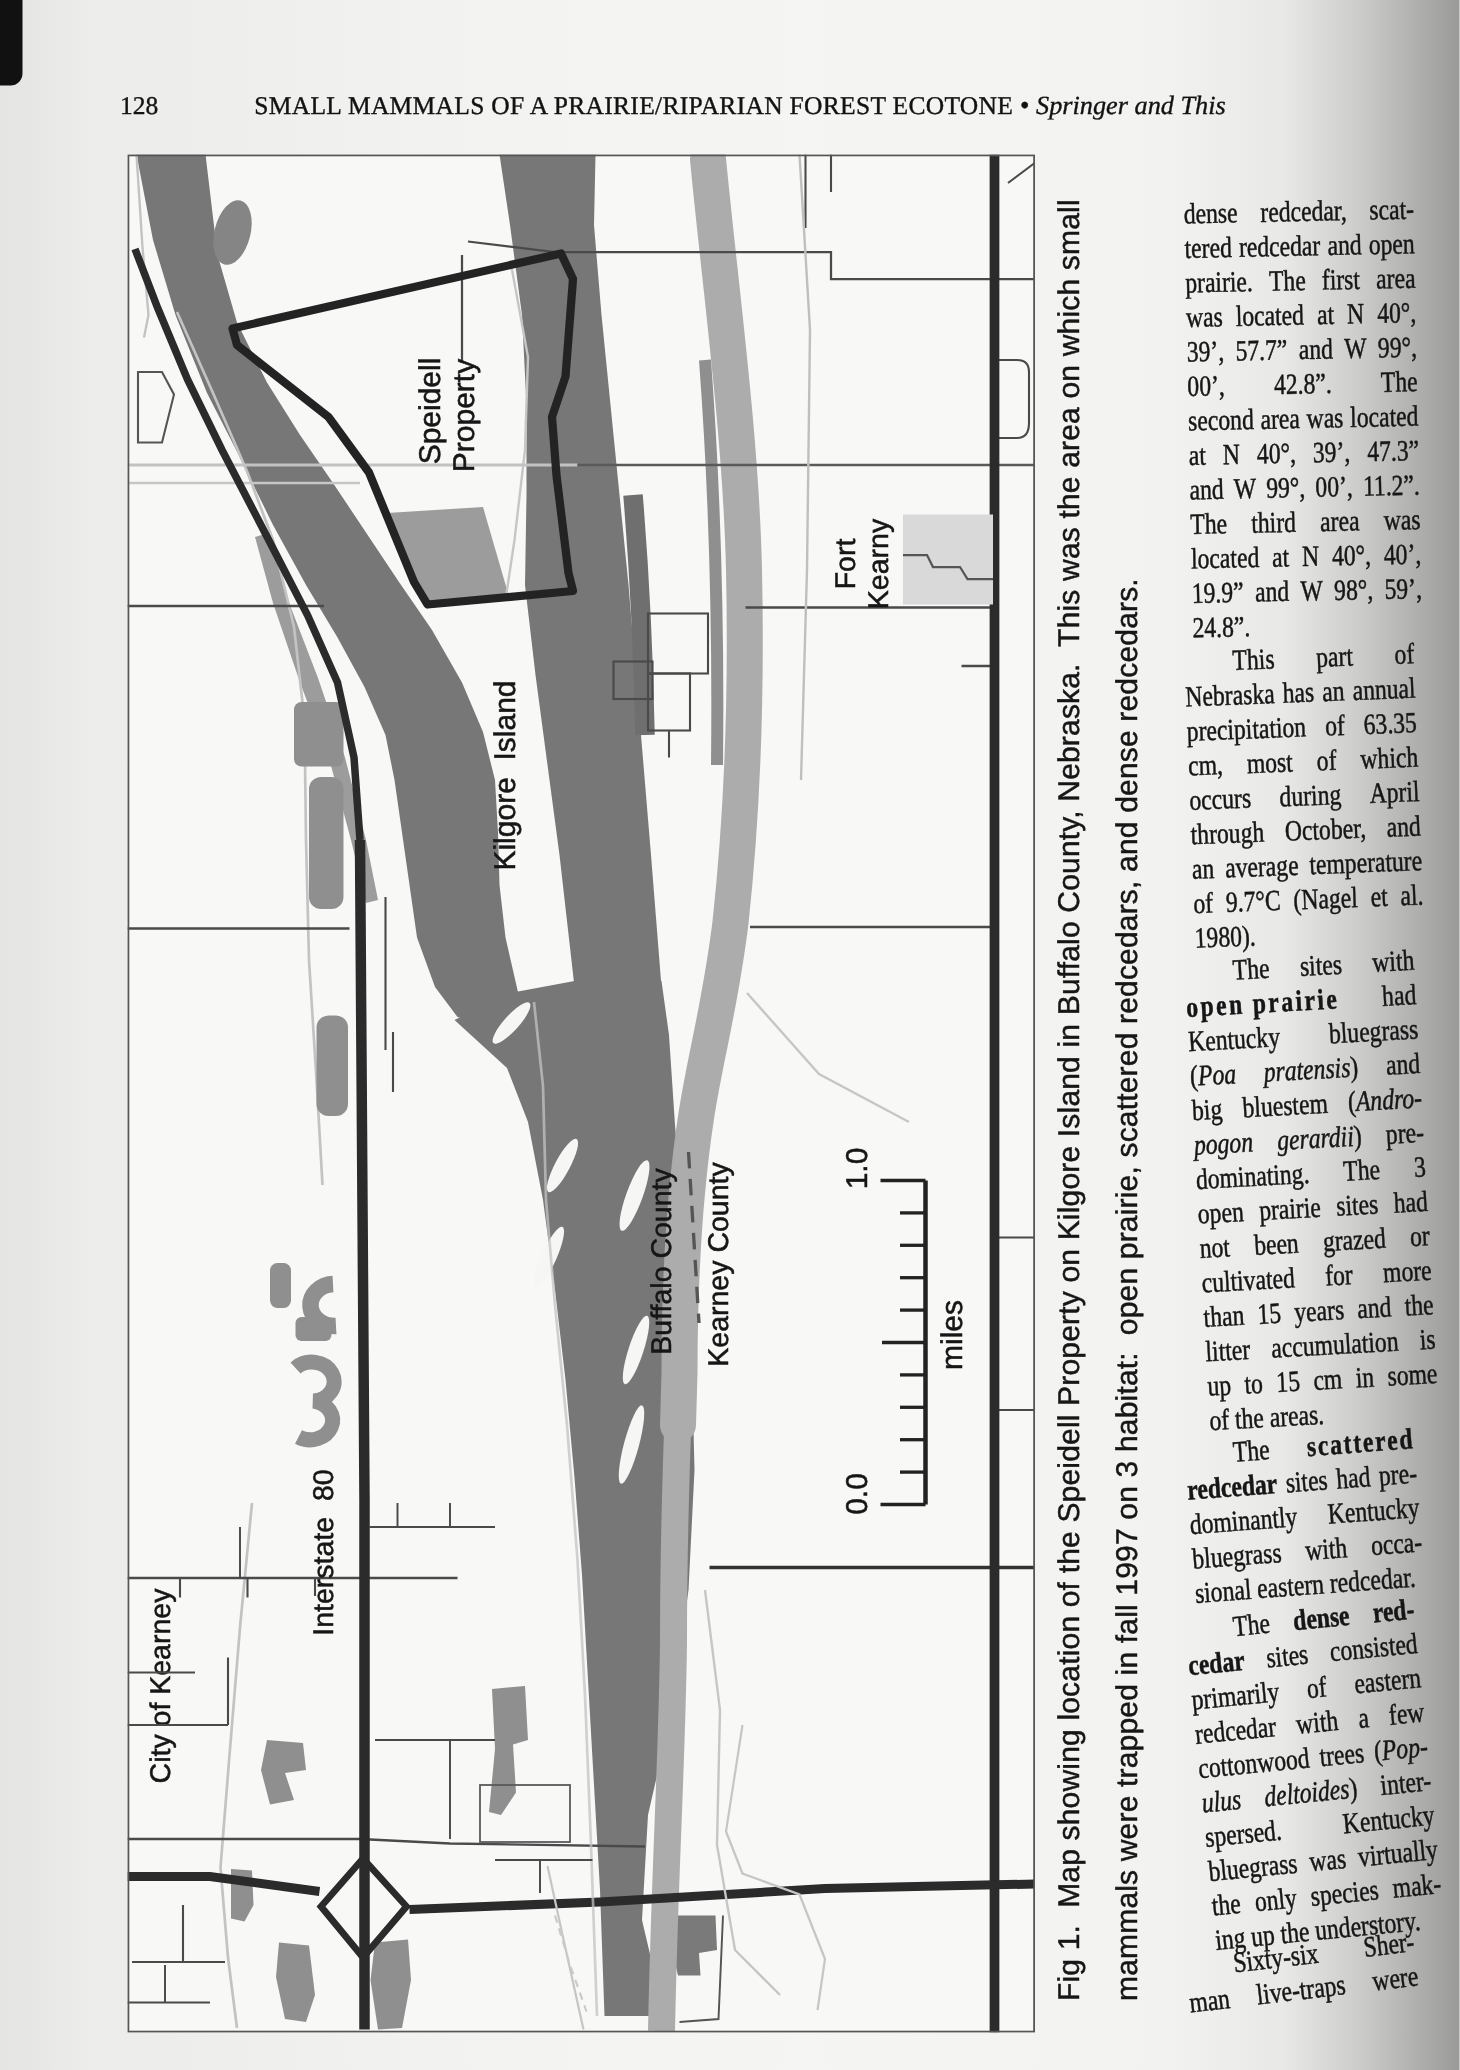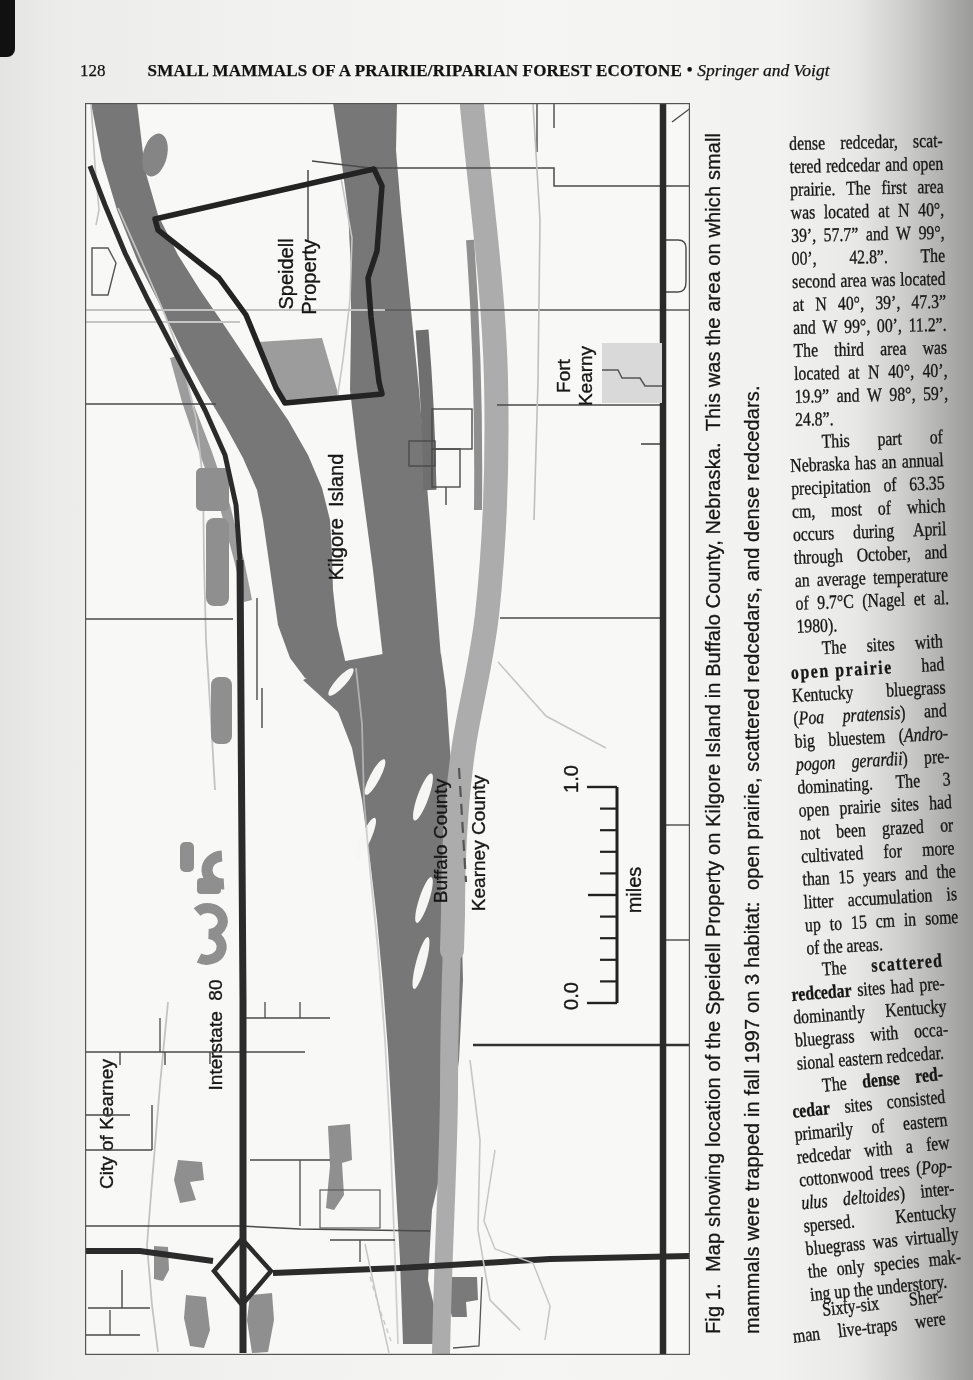--- a/index.html
+++ b/index.html
@@ -14,21 +14,21 @@
 .par{position:absolute;left:789px;width:190px;transform-origin:0 0;}
 svg text{font-family:"Liberation Sans", sans-serif;fill:#161616;stroke:#161616;stroke-width:0.35;}
 </style>
 </head>
 <body>
 
 <div class="abs" style="left:0;top:0;width:15px;height:57px;background:#111;border-bottom-right-radius:8px;"></div>
 
 <div class="abs" style="right:0;top:-30px;width:80px;height:70px;background:radial-gradient(closest-side at 100% 0%,#4a4a4a 0%,#6f6f6f 55%,rgba(120,120,120,0) 100%);"></div>
 
-<div class="abs" style="left:80px;top:60px;width:860px;font-size:17px;color:#121212;-webkit-text-stroke:0.25px #161616;">128<span style="margin-left:42px;letter-spacing:0.2px;font-weight:bold;">SMALL MAMMALS OF A PRAIRIE/RIPARIAN FOREST ECOTONE</span><span style="font-size:18px;"> • </span><i style="font-size:17.5px;">Springer and Voigt</i></div>
+<div class="abs" style="left:80px;top:60px;width:860px;font-size:17px;color:#121212;-webkit-text-stroke:0.25px #161616;">128<span style="margin-left:64px;letter-spacing:0.2px;">SMALL MAMMALS OF A PRAIRIE/RIPARIAN FOREST ECOTONE</span><span style="font-size:18px;"> • </span><i style="font-size:17.5px;">Springer and This</i></div>
 
 <div class="abs" style="left:85px;top:103px;width:605px;height:1252px;">
 <svg width="605" height="1252" viewBox="0 0 605 1252">
 <g transform="translate(-85,-103)">
 
 <rect x="85" y="103" width="605" height="1252" fill="#f8f8f7"></rect>
 
 <path fill="#777777" d="M91,103 L137,103 L145,170 L158,215 L178,255 L200,290 L222,322 L244,355 L266,388 L288,420 L308,455 L322,488 L330,520 L332,555 L333,590 L337,625 L345,660 L352,690 L305,678 L290,658 L278,625 L273,590 L268,555 L263,520 L257,490 L243,458 L225,425 L204,390 L182,350 L160,305 L138,262 L117,210 L102,160 Z"></path>
 
 <path fill="#777777" d="M333,103 L397,103 L396,150 L401,210 L407,270 L413,330 L419,390 L424,450 L429,510 L434,570 L441,658 L383,658 L373,570 L365,510 L357,450 L350,390 L351,330 L351,270 L348,210 L340,150 Z"></path>

